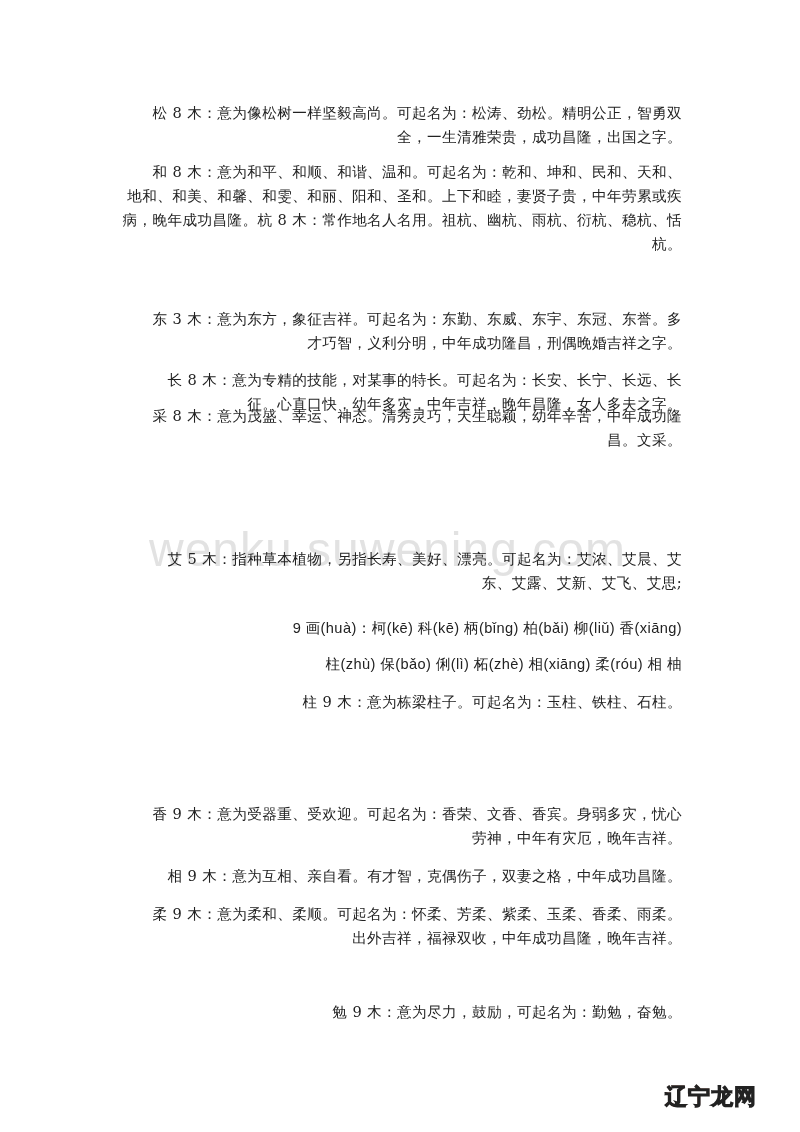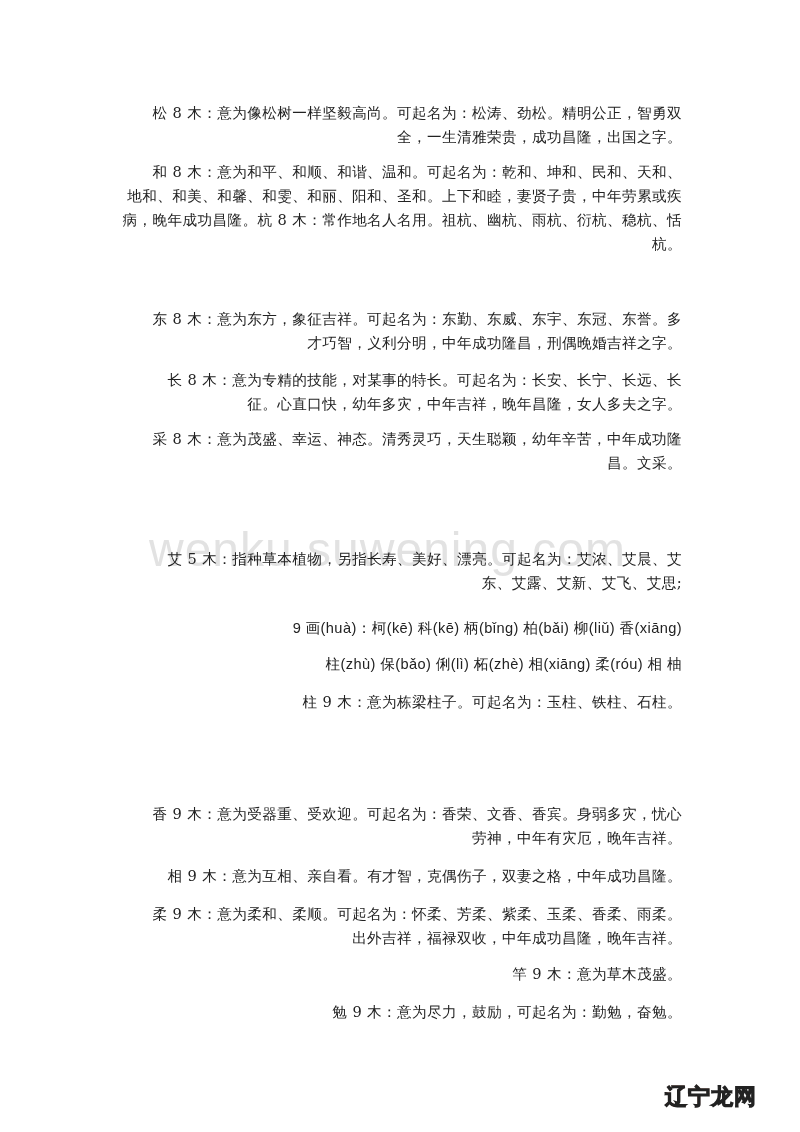--- a/index.html
+++ b/index.html
@@ -72,30 +72,29 @@
   </style>
 </head>
 <body>
 
 <div class="page">
 
   <div class="watermark">wenku.suwening.com</div>
 
   <p class="para" style="top:101px">松 8 木：意为像松树一样坚毅高尚。可起名为：松涛、劲松。精明公正，智勇双全，一生清雅荣贵，成功昌隆，出国之字。</p>
   <p class="para" style="top:160px">和 8 木：意为和平、和顺、和谐、温和。可起名为：乾和、坤和、民和、天和、地和、和美、和馨、和雯、和丽、阳和、圣和。上下和睦，妻贤子贵，中年劳累或疾病，晚年成功昌隆。杭 8 木：常作地名人名用。祖杭、幽杭、雨杭、衍杭、稳杭、恬杭。</p>
-  <p class="para" style="top:307px">东 8 木：意为东方，象征吉祥。可起名为：东勤、东威、东宇、东冠、东誉。多才巧智，义利分明，中年成功隆昌，刑偶晚婚吉祥之字。</p>
+  <p class="para" style="top:307px">东 3 木：意为东方，象征吉祥。可起名为：东勤、东威、东宇、东冠、东誉。多才巧智，义利分明，中年成功隆昌，刑偶晚婚吉祥之字。</p>
   <p class="para" style="top:368px">长 8 木：意为专精的技能，对某事的特长。可起名为：长安、长宁、长远、长征。心直口快，幼年多灾，中年吉祥，晚年昌隆，女人多夫之字。</p>
-  <p class="para" style="top:427px">采 8 木：意为茂盛、幸运、神态。清秀灵巧，天生聪颖，幼年辛苦，中年成功隆昌。文采。</p>
+  <p class="para" style="top:404px">采 8 木：意为茂盛、幸运、神态。清秀灵巧，天生聪颖，幼年辛苦，中年成功隆昌。文采。</p>
   <p class="para" style="top:547px">艾 5 木：指种草本植物，另指长寿、美好、漂亮。可起名为：艾浓、艾晨、艾东、艾露、艾新、艾飞、艾思;</p>
   <p class="para noindent" style="top:616px">9 画(huà)：柯(kē) 科(kē) 柄(bǐng) 柏(bǎi) 柳(liǔ) 香(xiāng)</p>
   <p class="para noindent" style="top:652px">柱(zhù) 保(bǎo) 俐(lì) 柘(zhè) 相(xiāng) 柔(róu) 相 柚</p>
   <p class="para" style="top:690px">柱 9 木：意为栋梁柱子。可起名为：玉柱、铁柱、石柱。</p>
   <p class="para" style="top:802px">香 9 木：意为受器重、受欢迎。可起名为：香荣、文香、香宾。身弱多灾，忧心劳神，中年有灾厄，晚年吉祥。</p>
   <p class="para" style="top:864px">相 9 木：意为互相、亲自看。有才智，克偶伤子，双妻之格，中年成功昌隆。</p>
   <p class="para" style="top:902px">柔 9 木：意为柔和、柔顺。可起名为：怀柔、芳柔、紫柔、玉柔、香柔、雨柔。出外吉祥，福禄双收，中年成功昌隆，晚年吉祥。</p>
-  <p class="para" style="top:962px">竿 9 木：意为草木茂盛。</p>
   <p class="para" style="top:1000px">勉 9 木：意为尽力，鼓励，可起名为：勤勉，奋勉。</p>
 
   <div class="logo">
     <span class="red">辽宁</span><span class="white">龙网</span>
   </div>
 
 </div>
 
 </body></html>

